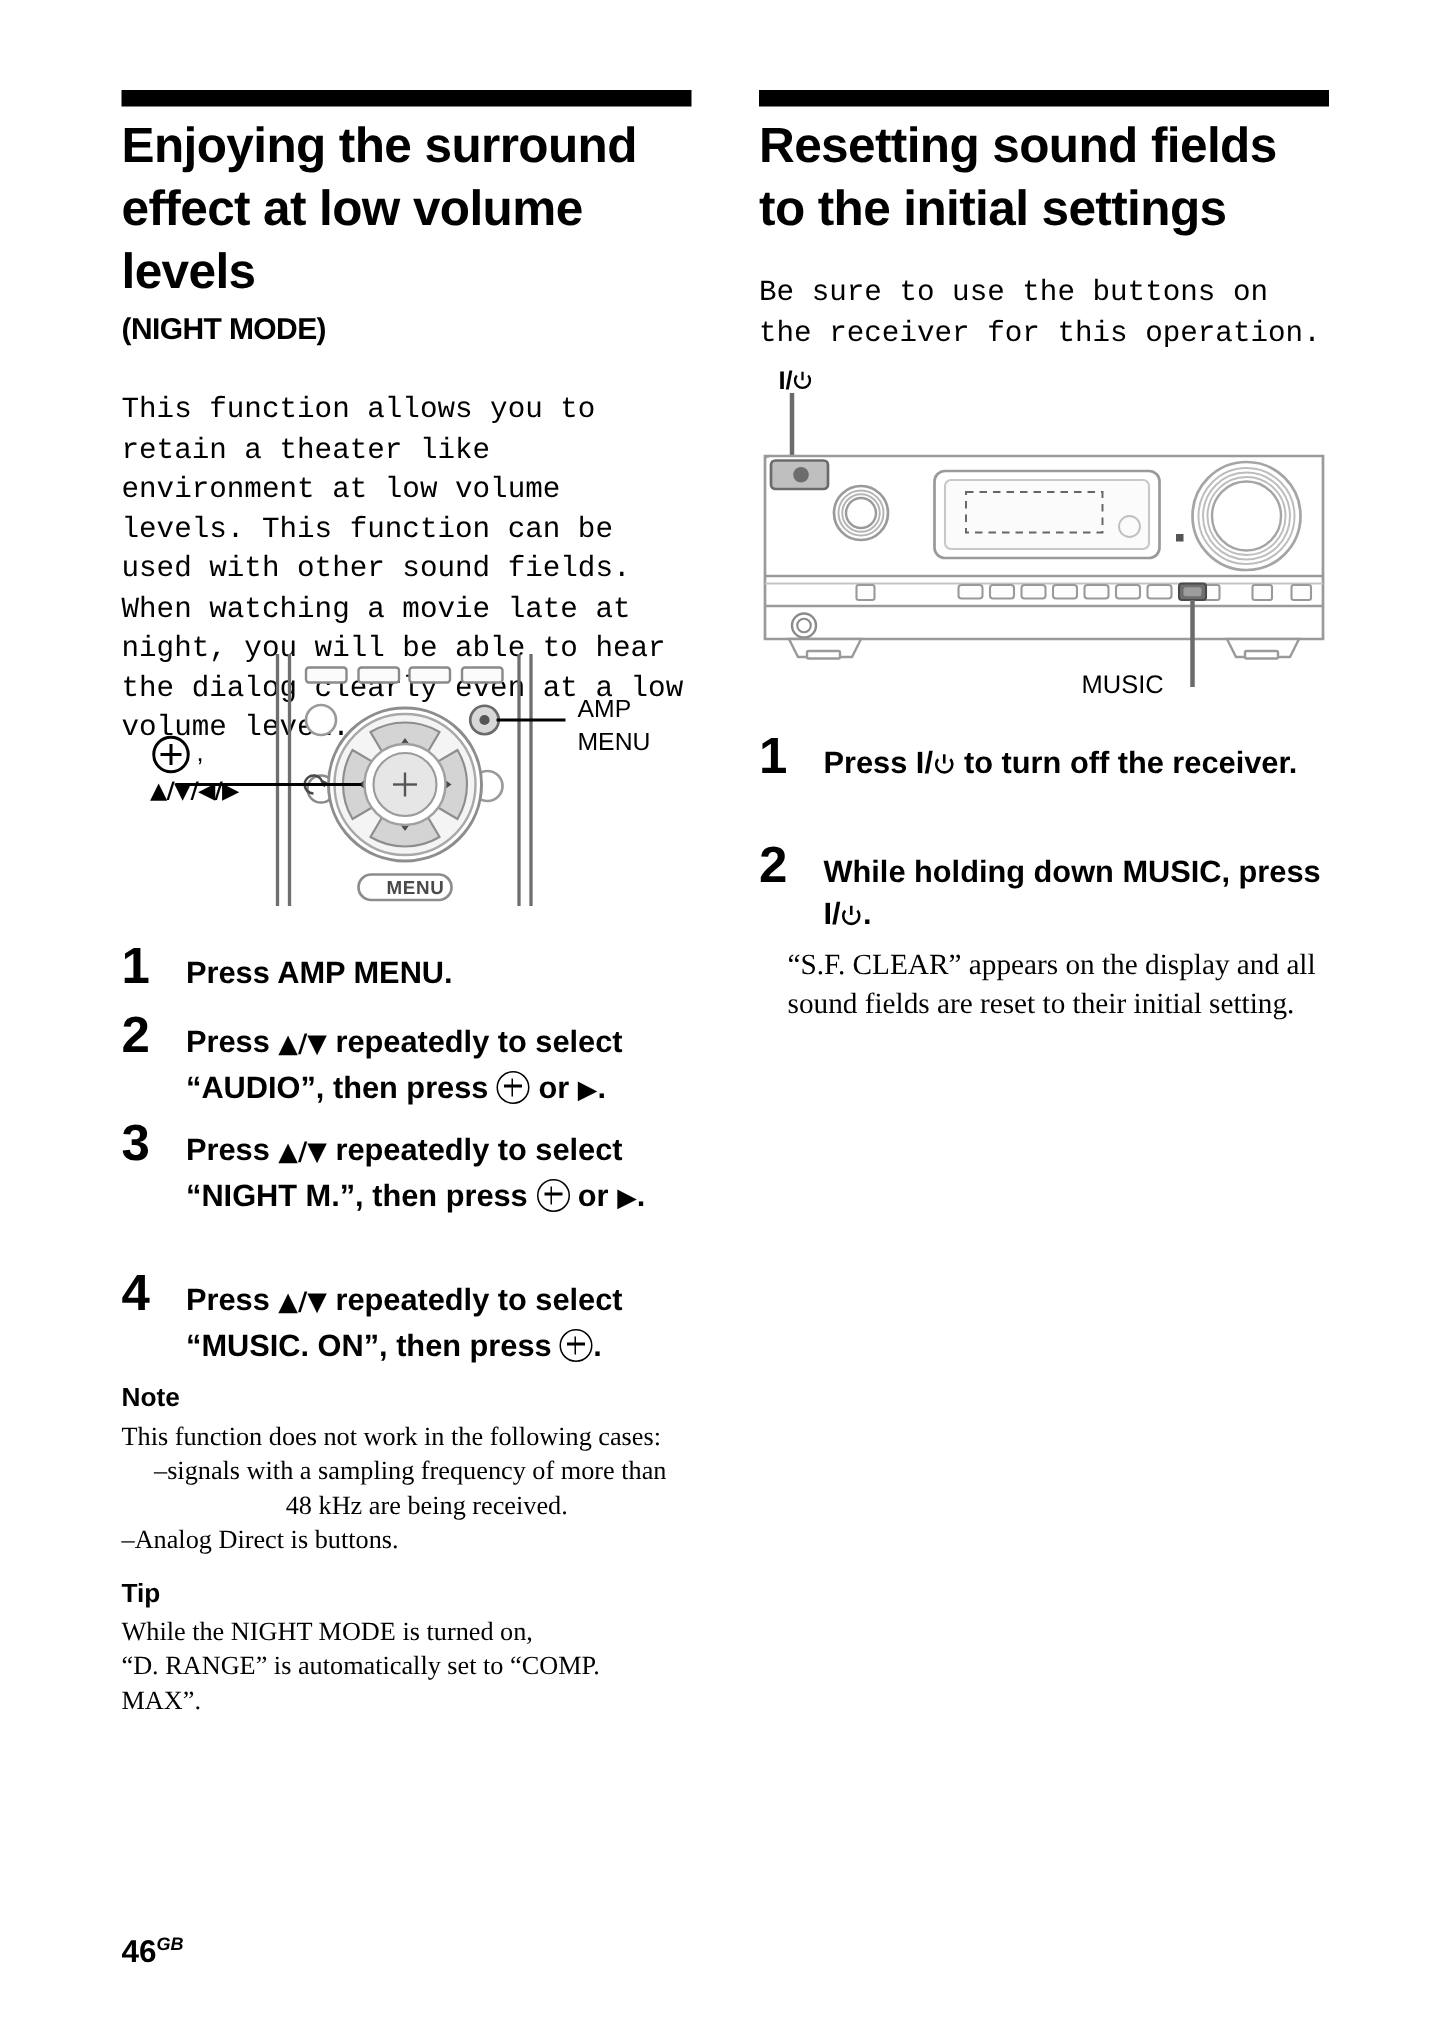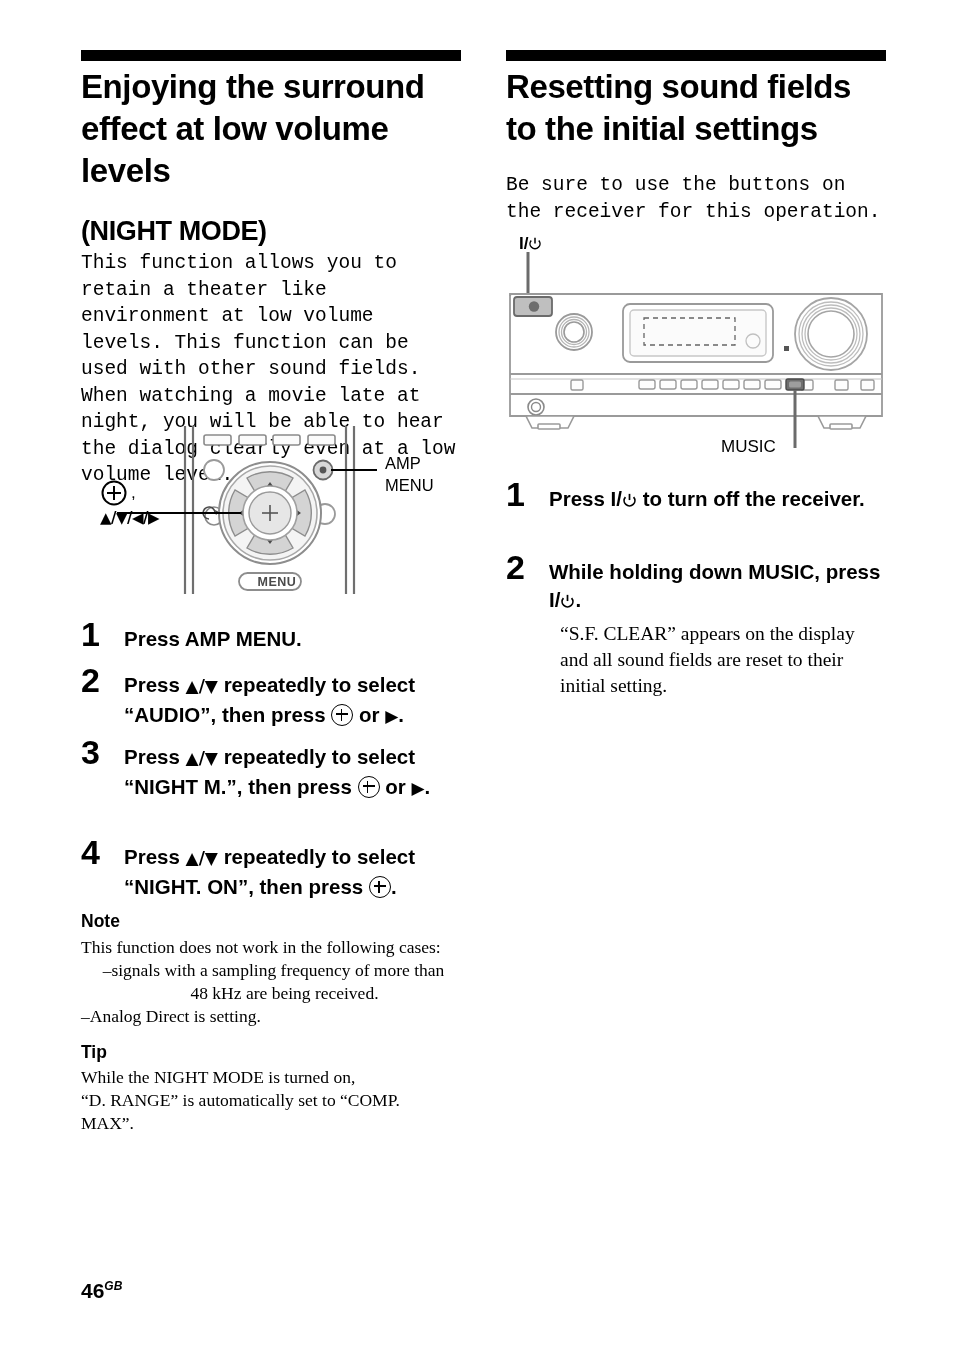--- a/index.html
+++ b/index.html
@@ -4,40 +4,40 @@
 <style>
   html,body{margin:0;padding:0;}
   body{
     width:954px;height:1352px;
     background:#ffffff;
     font-family:"Liberation Serif", serif;
     color:#000;
     position:relative;
     overflow:hidden;
   }
-  .page{position:absolute;left:0;top:0;width:954px;height:1212px;}
+  .page{position:absolute;left:0;top:10px;width:954px;height:1212px;}
 
   .rule{
     position:absolute;top:50px;height:11px;width:380px;background:#000;
   }
   .rule.left{left:81px;}
   .rule.right{left:506px;}
 
   h1.heading{
     position:absolute;
     width:380px;
     margin:0;
     font-family:"Liberation Sans", sans-serif;
     font-weight:bold;
     font-size:33px;
     line-height:42px;
     letter-spacing:-0.4px;
     color:#000;
   }
-  h1.heading .sub{display:block;font-size:27px;line-height:36px;margin-top:21px;}
+  h1.heading .sub{display:block;font-size:20px;line-height:36px;}
 
   p.body{
     position:absolute;
     width:380px;
     margin:0;
     font-family:Liberation Mono, monospace;
     font-size:19.5px;
     line-height:26.5px;
   }
 
@@ -49,21 +49,21 @@
     font-weight:bold;font-size:34px;line-height:34px;
   }
   .step .txt{
     margin-left:43px;
     font-family:"Liberation Sans", sans-serif;
     font-weight:bold;
     font-size:20.5px;
     line-height:28px;
   }
   .step .desc{
-    margin-left:54px;
+    margin-left:19px;
     margin-top:7px;
     font-family:"Liberation Serif", serif;
     font-weight:normal;
     font-size:19.5px;
     line-height:26px;
   }
 
   
   .ent{
     display:inline-block;
@@ -242,30 +242,30 @@
       <span>or</span>
       <span class="arrw">▶</span>.
     </div>
   </div>
 
   <div class="step" style="left:81px;top:843px;">
     <span class="num">4</span>
     <div class="txt">
       <span>Press</span>
       <span class="arrw">▲/▼</span>
-      <span>repeatedly to select “NIGHT. ON”, then press</span>
+      <span>repeatedly to select “MUSIC. ON”, then press</span>
       <span class="ent"></span><span>.</span>
     </div>
   </div>
 
   <h3 class="minihead" style="left:81px;top:911px;">Note</h3>
   <p class="small" style="left:81px;top:936px;font-family:Liberation Serif, serif;">This function does not work in the following cases:</p>
   <p class="small" style="left:81px;top:959px;text-align:center;">–signals with a sampling frequency of more than</p>
   <p class="small" style="left:92px;top:982px;text-align:center;">48 kHz are being received.</p>
-  <p class="small" style="left:81px;top:1005px;">–Analog Direct is setting.</p>
+  <p class="small" style="left:81px;top:1005px;">–Analog Direct is buttons.</p>
 
   <h3 class="minihead" style="left:81px;top:1042px;">Tip</h3>
   <p class="small" style="left:81px;top:1066px;">While the NIGHT MODE is turned on,</p>
   <p class="small" style="left:81px;top:1089px;">“D. RANGE” is automatically set to “COMP.</p>
   <p class="small" style="left:81px;top:1112px;">MAX”.</p>
 
   <div class="rule right"></div>
 
   <h1 class="heading" style="left:506px;top:66px;">
     <span>Resetting sound fields to the initial settings</span>

